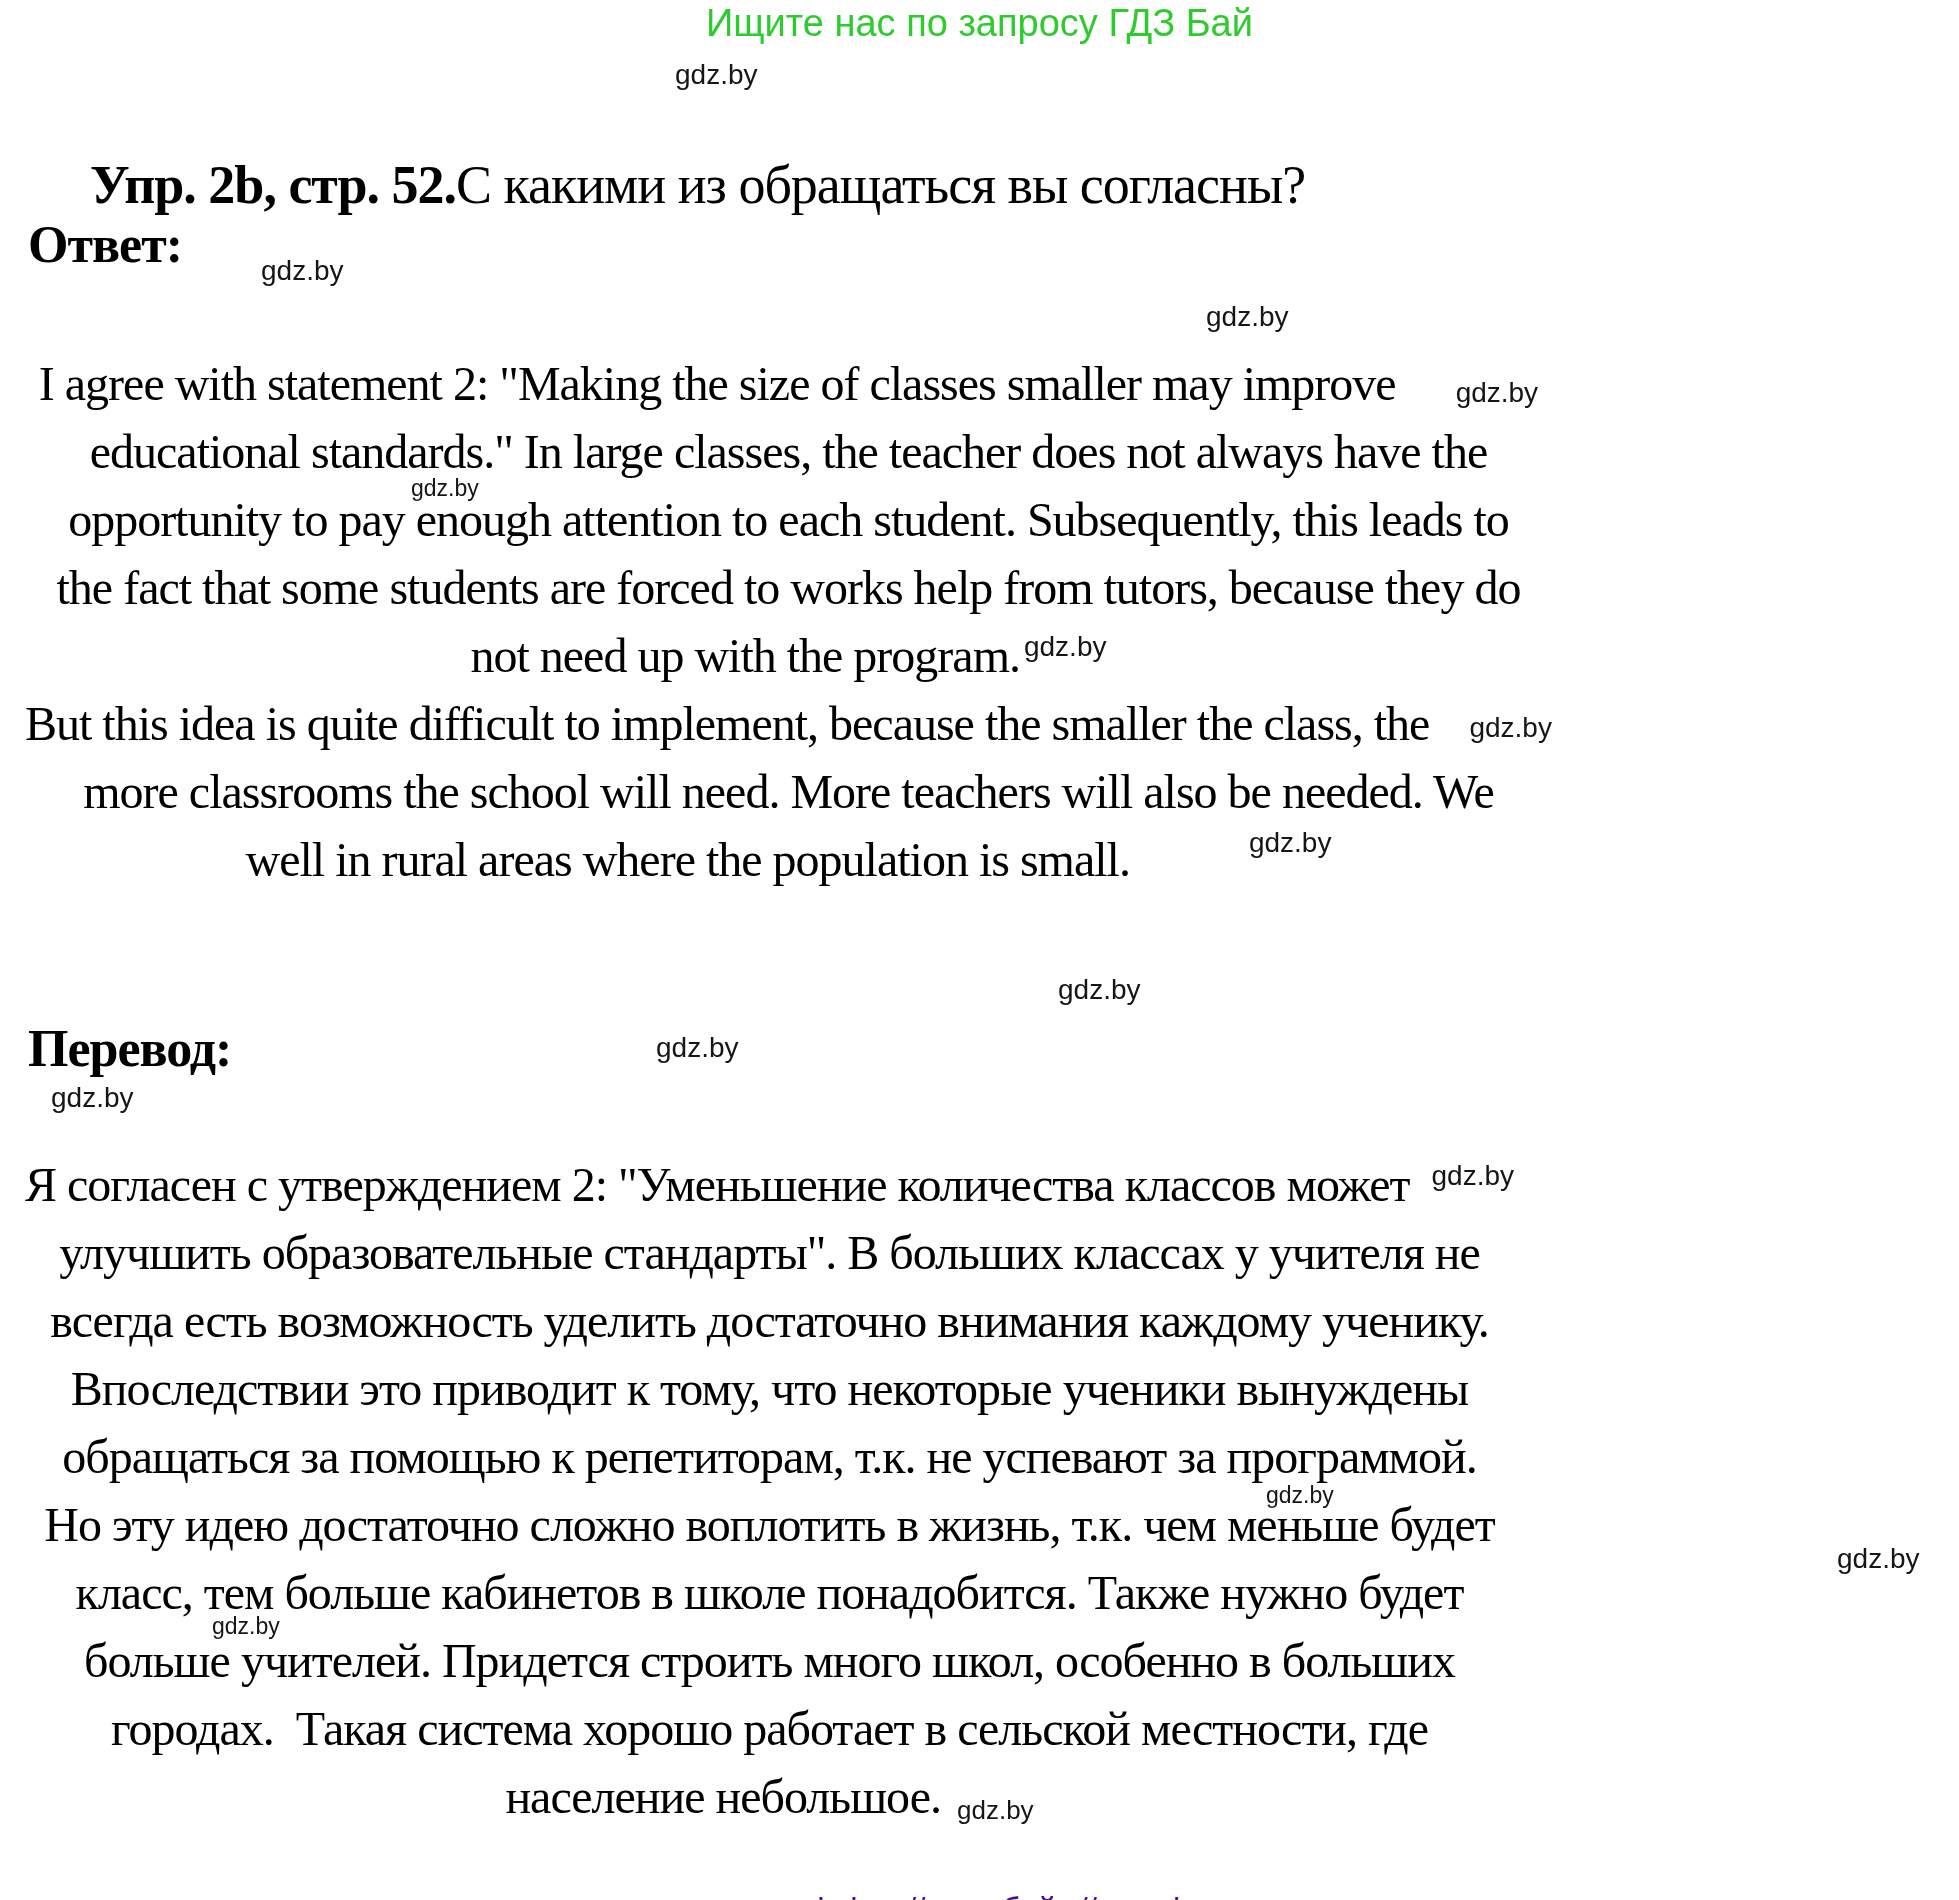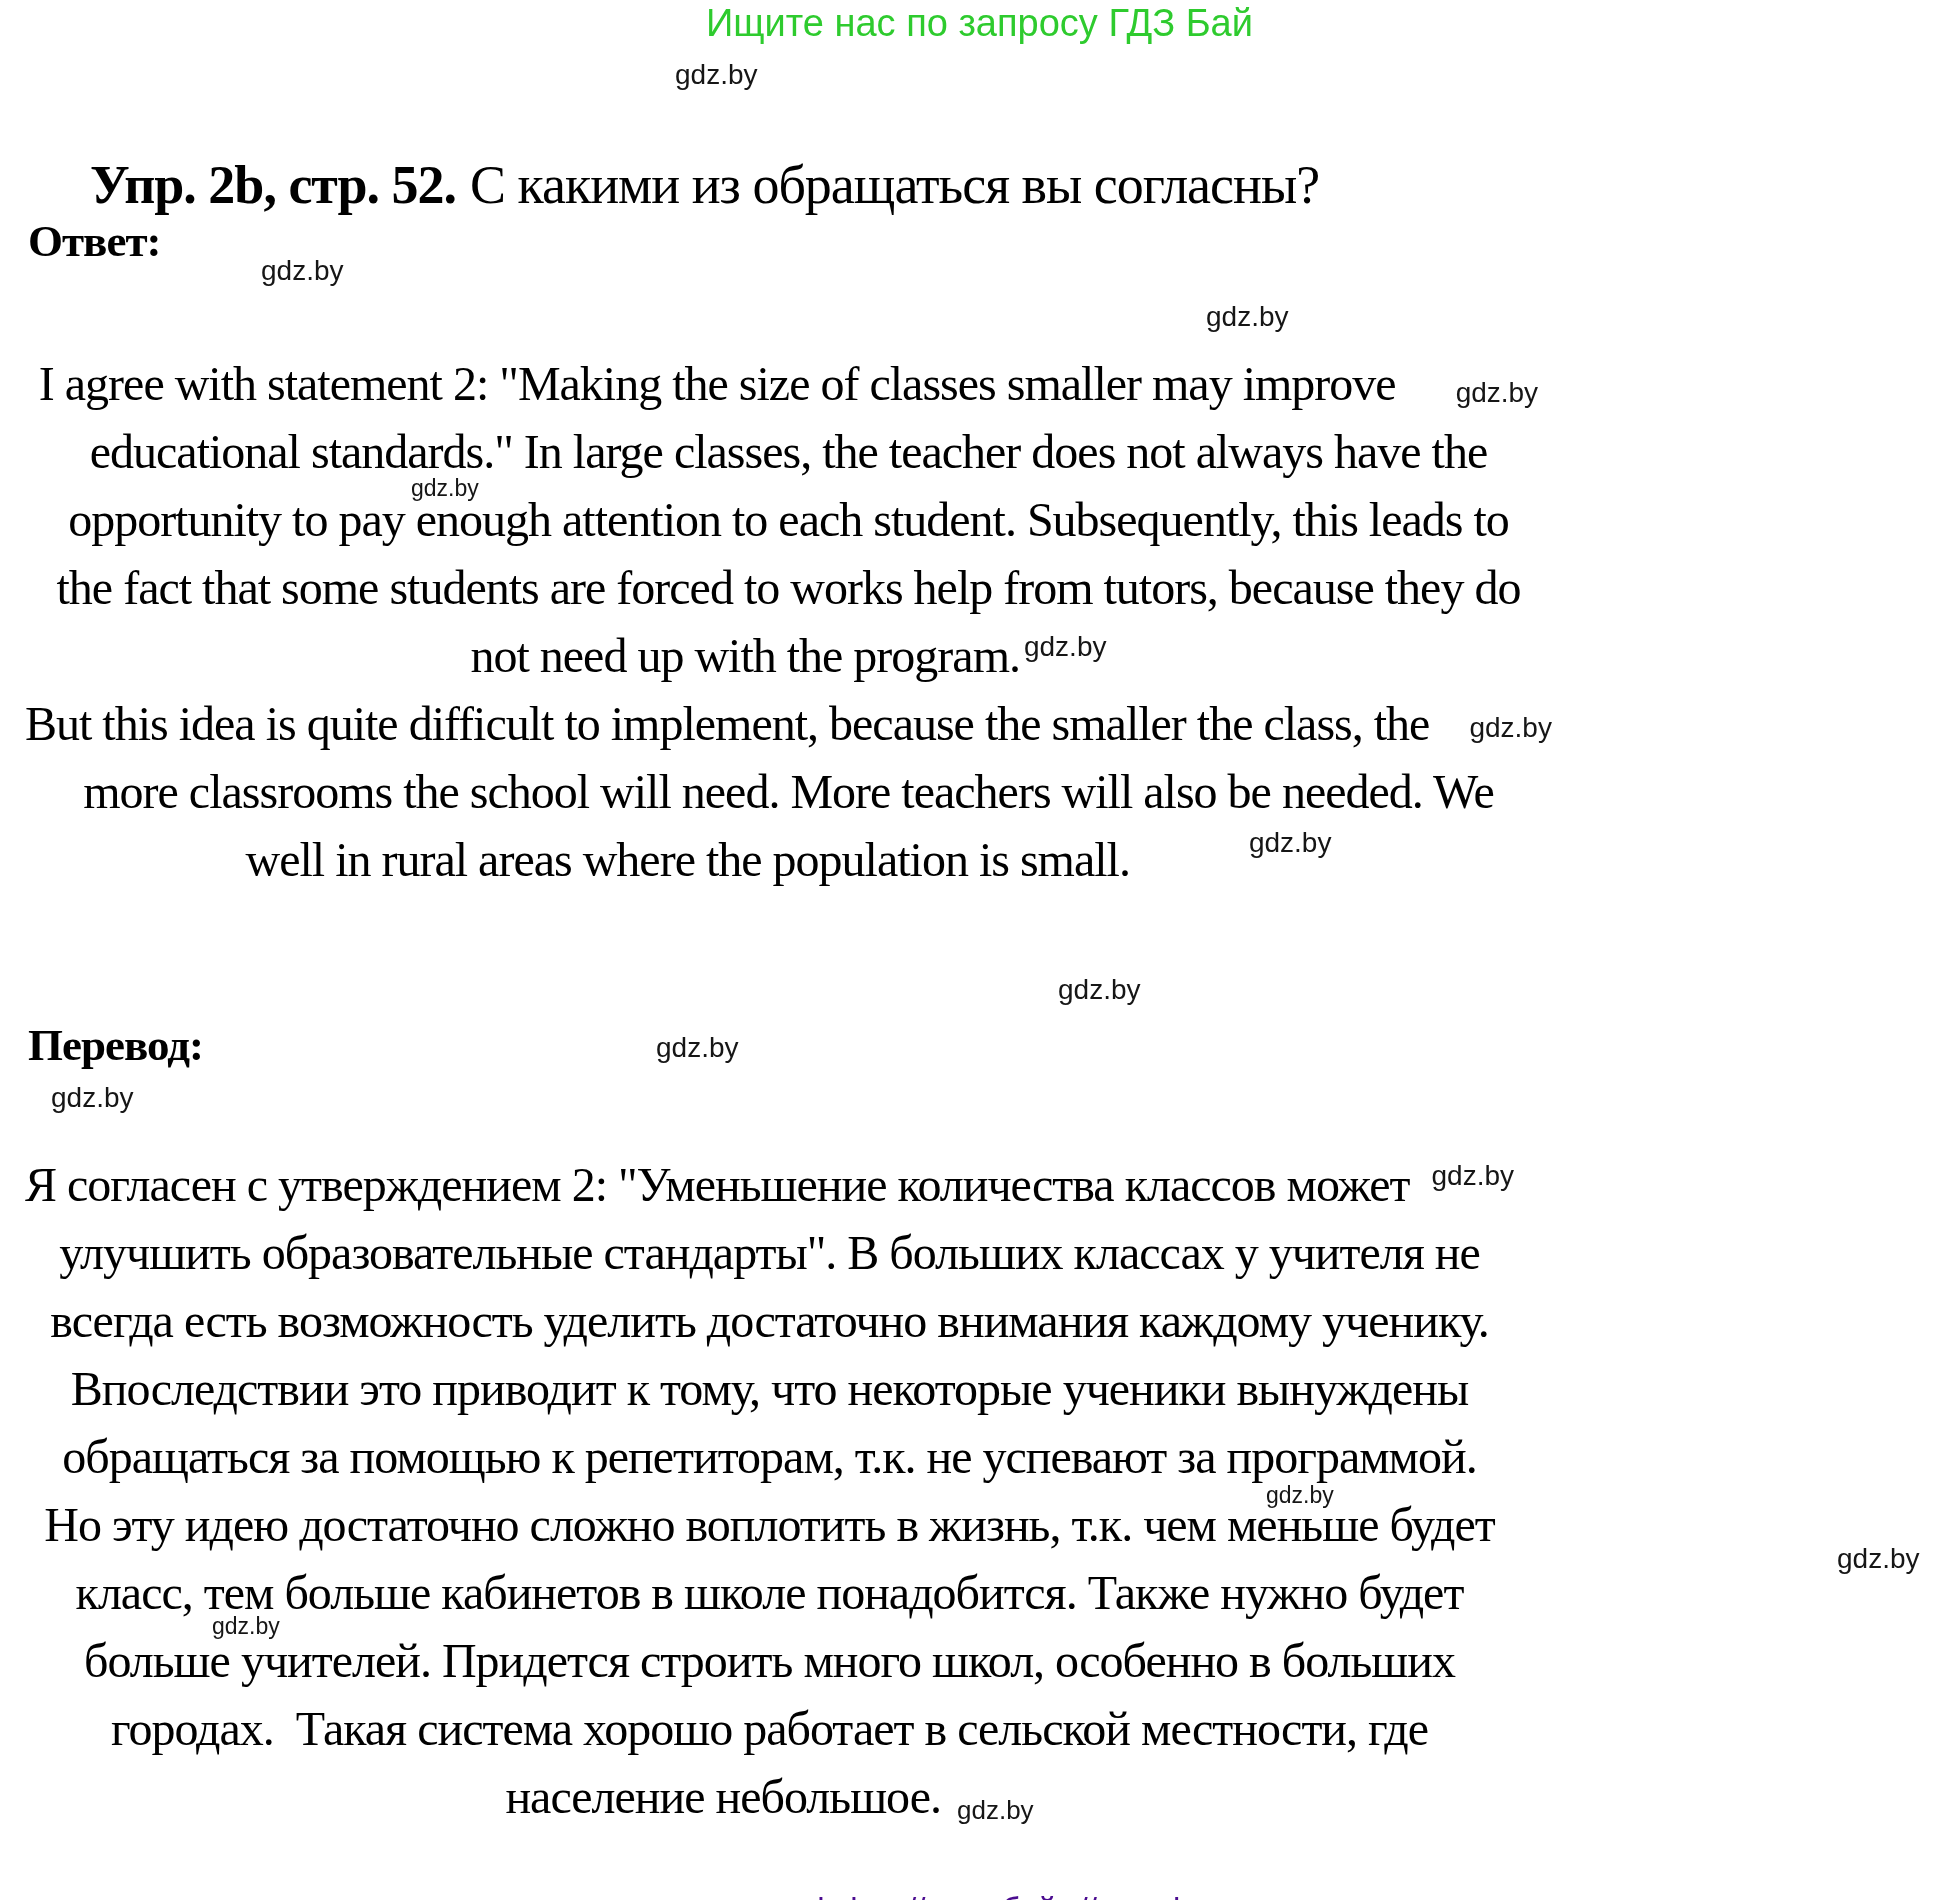--- a/index.html
+++ b/index.html
@@ -51,26 +51,25 @@
   .title {
     position: absolute;
     top: 92px;
     left: 40px;
     font-size: 54px;
     letter-spacing: -1px;
     white-space: pre;
   }
   .title .b {
     font-weight: 700;
-    margin-right: 14px;
   }
   .sec-label {
     position: absolute;
     left: 28px;
-    font-size: 45px;
+    font-size: 52px;
     font-weight: 700;
     letter-spacing: -1px;
     white-space: pre;
   }
   .label-answer { top: 215px; }
   .label-translation { top: 1019px; }
   .par {
     position: absolute;
     left: 25px;
     font-size: 48px;

